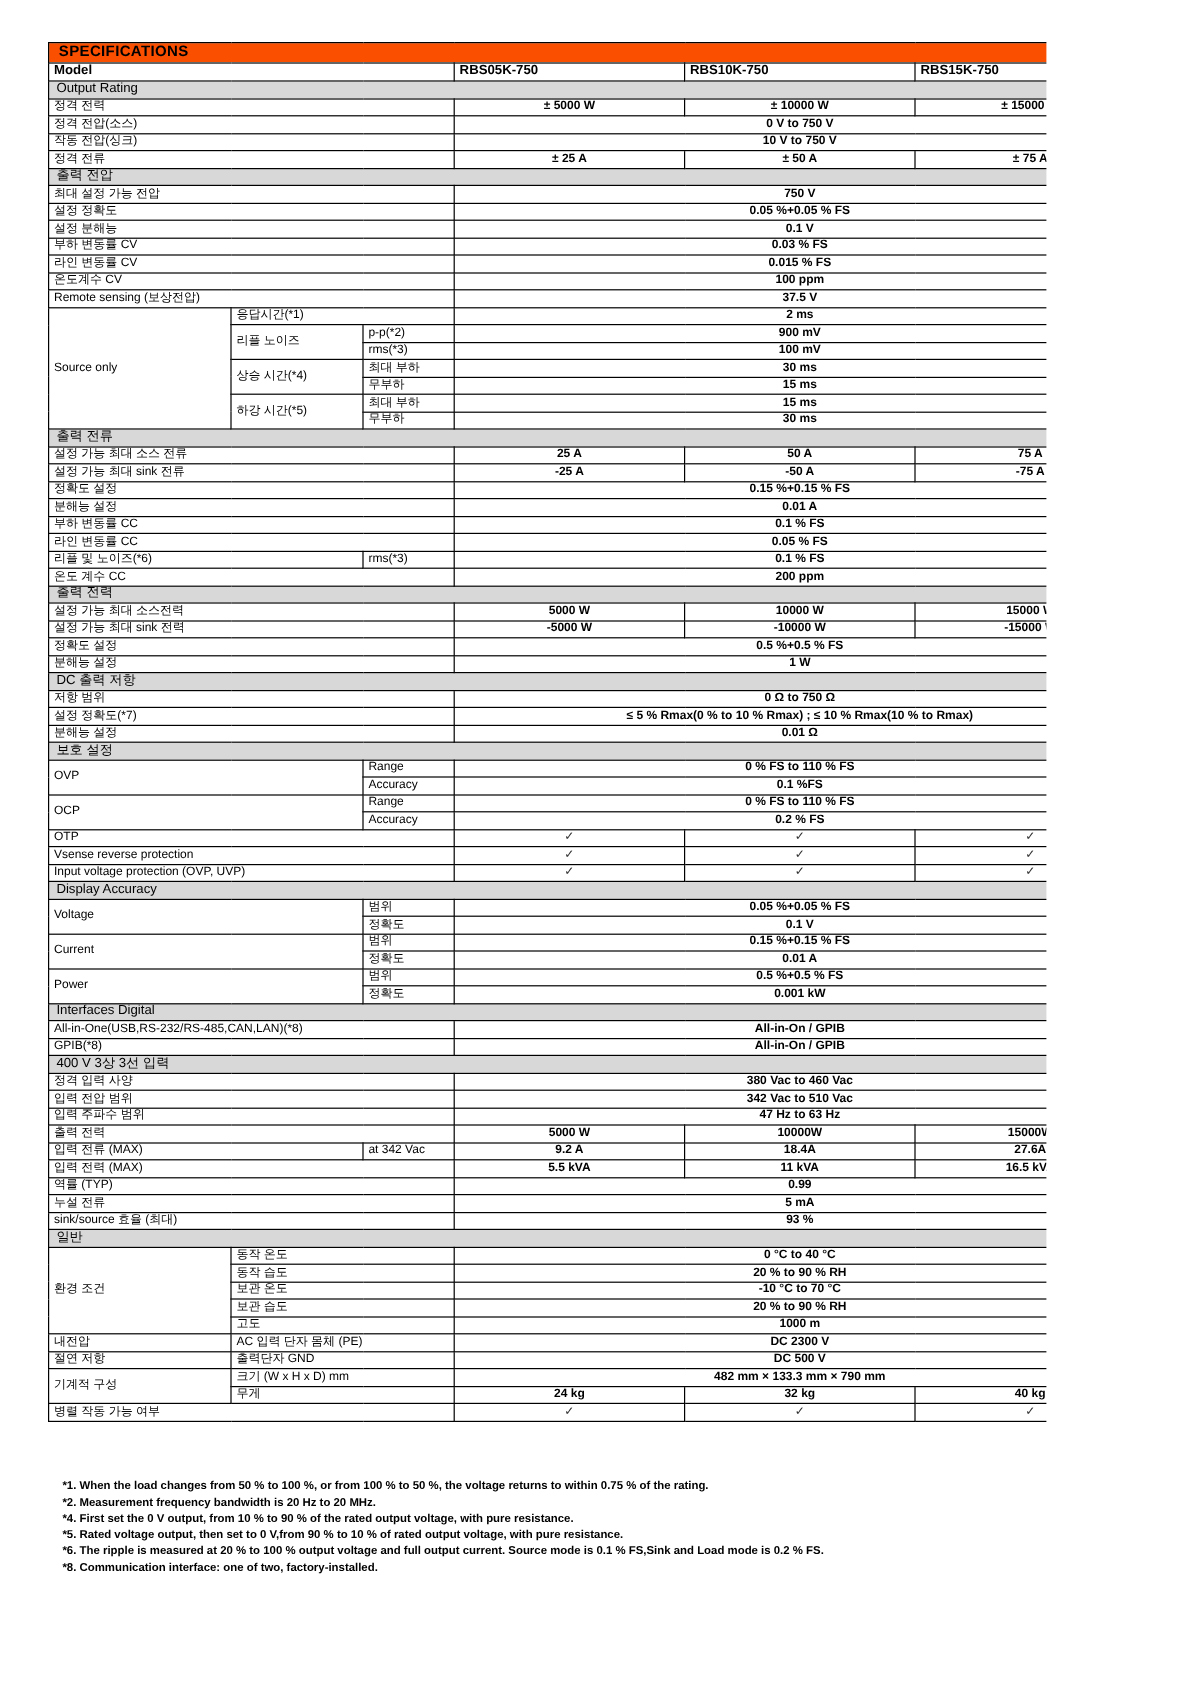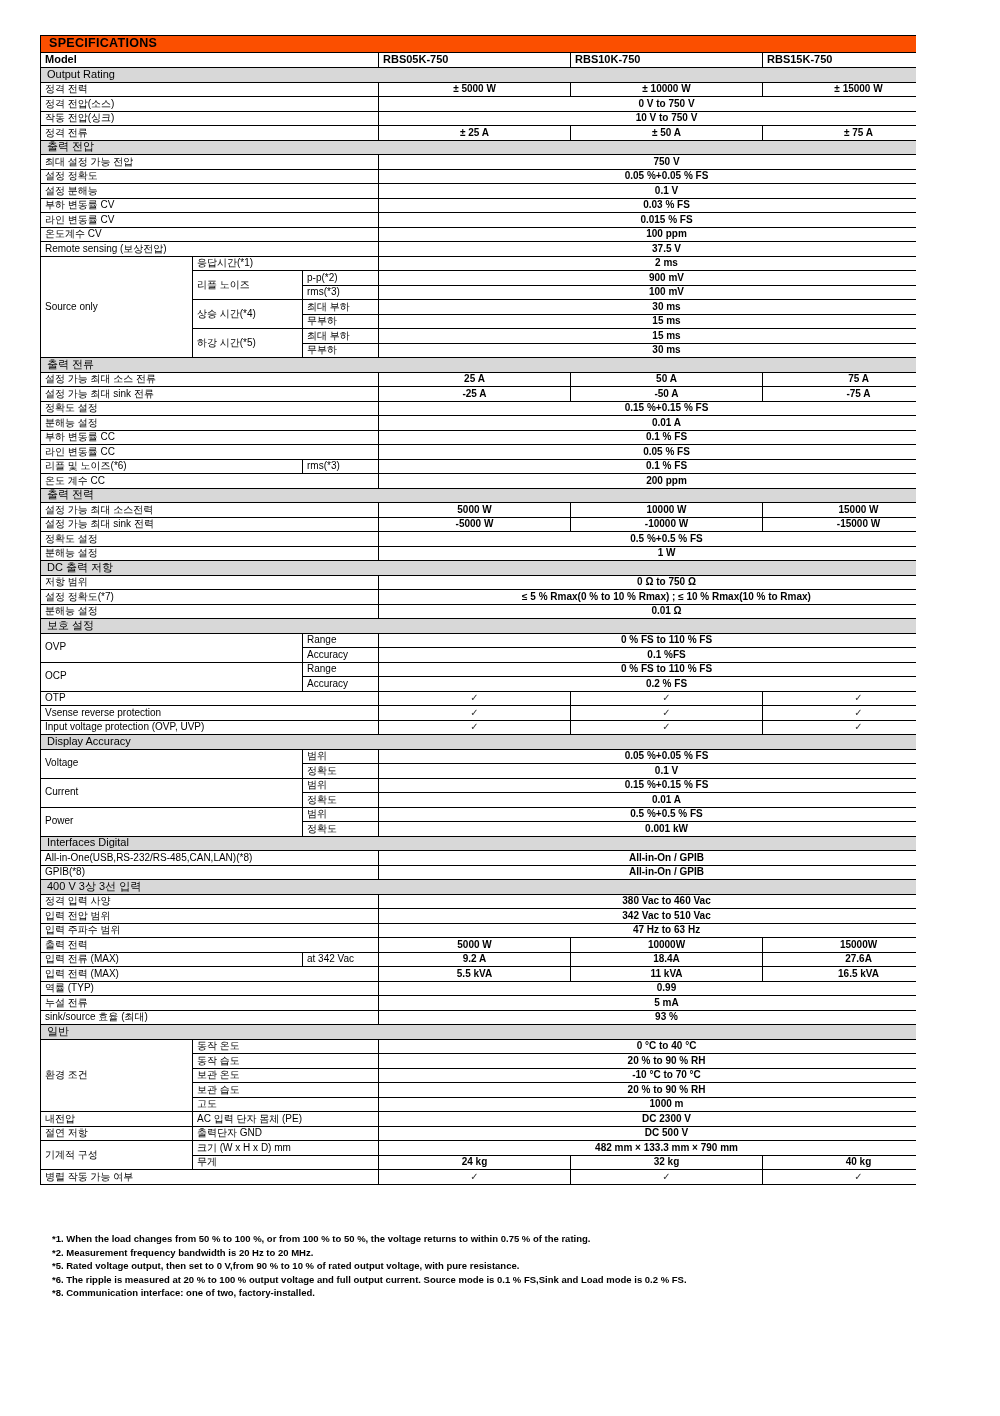--- a/index.html
+++ b/index.html
@@ -2,21 +2,21 @@
 <html style="--accent: #FB4F00; --section-bg: #D8D8D8;"><head>
 <meta charset="utf-8">
 <style>
   html, body {
     margin: 0; padding: 0;
     width: 1000px; height: 1416px;
     background: #ffffff;
     font-family: "Liberation Sans", "DejaVu Sans", sans-serif;
     color: #000;
   }
-  .page { position: relative; width: 872px; height: 1416px; overflow: hidden; padding-left: 44px; }
+  .page { position: relative; width: 872px; height: 1416px; overflow: hidden; }
 
   table.spec {
     position: absolute; left: 40px; top: 35px;
     width: 914px;
     border-collapse: collapse;
     table-layout: fixed;
   }
   table.spec td {
     border: 1px solid #000;
     padding: 0 4px;
@@ -423,17 +423,18 @@
           <td colspan="3" class="lab">병렬 작동 가능 여부</td>
           <td class="chk">✓</td>
           <td class="chk">✓</td>
           <td class="chk">✓</td>
         </tr>
       </tbody>
   </table>
   <div id="footnotes" class="footnotes">
       <div>*1. When the load changes from 50 % to 100 %, or from 100 % to 50 %, the voltage returns to within 0.75 % of the rating.</div>
       <div>*2. Measurement frequency bandwidth is 20 Hz to 20 MHz.</div>
+      <div>*4. First set the 0 V output, from 10 % to 90 % of the rated output voltage, with pure resistance.</div>
       <div>*5. Rated voltage output, then set to 0 V,from 90 % to 10 % of rated output voltage, with pure resistance.</div>
       <div>*6. The ripple is measured at 20 % to 100 % output voltage and full output current. Source mode is 0.1 % FS,Sink and Load mode is 0.2 % FS.</div>
       <div>*8. Communication interface: one of two, factory-installed.</div>
     </div>
 </div>
 
 </body></html>

